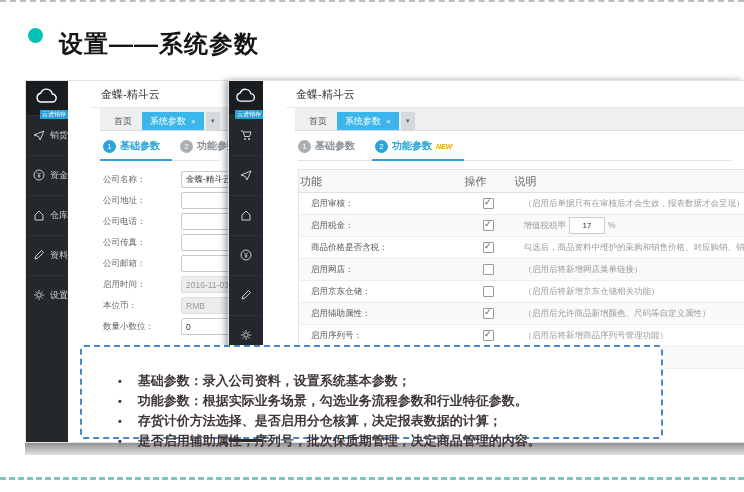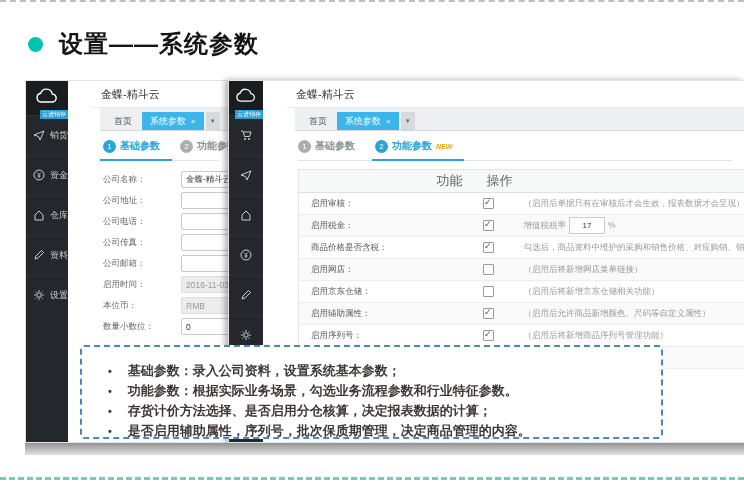--- a/index.html
+++ b/index.html
@@ -2,21 +2,21 @@
 <html><head>
 <meta charset="utf-8">
 <style>
   html,body{margin:0;padding:0;background:#fff;}
   body{width:744px;height:492px;overflow:hidden;position:relative;
        font-family:"Liberation Sans","DejaVu Sans",sans-serif;}
   .top-dash{position:absolute;top:0;left:0;width:744px;border-top:2px dashed #8f9397;opacity:.6;}
   .bottom-dash{position:absolute;top:477px;left:0;width:744px;border-top:3px dashed #7fc6bc;}
 
   
-  .title-row{position:absolute;top:28px;left:28px;display:flex;align-items:center;gap:16px;}
+  .title-row{position:absolute;top:28px;left:28px;display:flex;align-items:flex-start;gap:16px;}
   .bullet{width:15px;height:15px;border-radius:50%;background:#00c2b2;}
   h1.page-title{margin:0;font-size:24px;font-weight:bold;color:#151515;letter-spacing:1px;}
 
   
   .app{position:absolute;top:80px;height:363px;background:#fff;display:flex;border:1px solid #e3e3e3;box-sizing:border-box;}
   .app-left{left:25px;width:207px;}
   .app-right{left:228px;width:516px;box-shadow:-3px 0 6px rgba(0,0,0,.32);border-right:none;}
   .sidebar{background:#24282c;flex:none;display:flex;flex-direction:column;}
   .sb-left{width:42px;} .sb-right{width:34px;}
   .logo{height:34px;background:#1a1d20;position:relative;display:flex;align-items:center;justify-content:center;}
@@ -45,37 +45,37 @@
   
   .form-row{display:flex;align-items:center;height:21px;}
   .form-label{width:78px;font-size:8.5px;color:#666;flex:none;}
   .iwrap{position:relative;display:flex;align-items:center;}
   .form-input{width:70px;height:15px;border:1px solid #c9c9c9;border-radius:2px;font-size:8.5px;padding:0 4px;color:#333;background:#fff;font-family:inherit;}
   .form-row.disabled .form-input{background:#ececec;color:#999;border-color:#ddd;}
   .spin{position:absolute;right:3px;display:flex;flex-direction:column;line-height:5px;font-size:5px;color:#888;}
 
   
   table.ptable{width:520px;border-collapse:collapse;table-layout:fixed;border:1px solid #e4e4e4;margin-top:2px;}
-  .ptable th{height:20px;font-size:13px;font-weight:normal;color:#666;background:#f7f8f8;border-bottom:1px solid #e0e0e0;text-align:right;white-space:nowrap;overflow:hidden;}
+  .ptable th{height:20px;font-size:11px;font-weight:normal;color:#666;background:#f7f8f8;border-bottom:1px solid #e0e0e0;text-align:left;white-space:nowrap;overflow:hidden;}
   .ptable td{height:19px;font-size:8.5px;border-bottom:1px solid #eeeeee;white-space:nowrap;overflow:hidden;}
   .ptable tr:nth-child(even) td{background:#fafafa;}
   .col-func{width:165px;} .col-op{width:50px;}
   .func-cell{padding-left:12px;color:#555;}
   .op-cell{text-align:center;}
   .desc-cell{padding-left:10px;color:#9a9a9a;font-size:8px;}
   .checkbox{display:inline-block;width:9px;height:9px;border:1px solid #9a9a9a;border-radius:1px;background:#fff;position:relative;vertical-align:middle;}
   .checkbox[data-checked="true"]::after{content:"✓";position:absolute;top:-2px;left:0;font-size:9px;color:#555;}
   .tax-input{width:30px;height:13px;border:1px solid #ccc;font-size:8px;text-align:center;color:#333;margin:0 3px;font-family:inherit;vertical-align:middle;}
 
   
   .bottom-bar{position:absolute;left:25px;top:443px;width:719px;height:12px;background:linear-gradient(#919191,#e3e3e3);}
 
   
   .note-box{position:absolute;left:80px;top:345px;width:583px;height:94px;background:#fff;border:2px dashed #4a87c9;border-radius:4px;z-index:5;box-sizing:border-box;padding:8px 10px 0 14px;}
-  .note-box ul{margin:6px;padding:0;list-style:none;}
+  .note-box ul{margin:16px;padding:0;list-style:none;}
   .note-box li{font-size:13px;font-weight:bold;color:#3f3636;line-height:20px;white-space:nowrap;}
   .note-box li::before{content:"•";margin:0 16px 0 6px;font-size:11px;}
 </style>
 </head>
 <body>
 
 <div class="top-dash"></div>
 
 <div class="title-row">
   <span class="bullet"></span>

